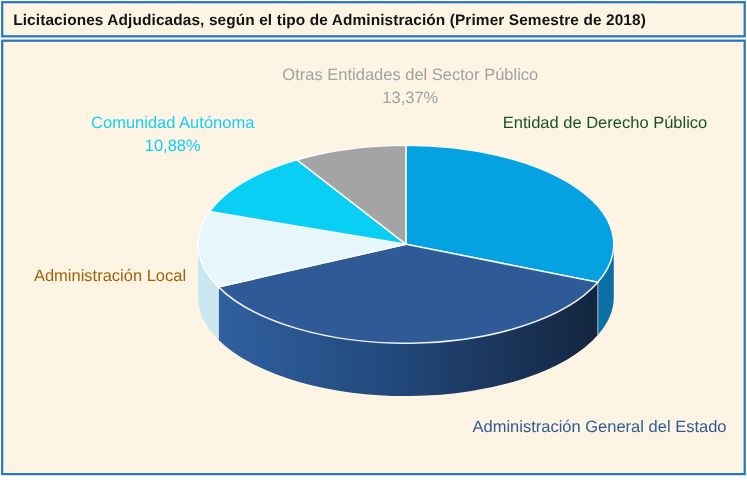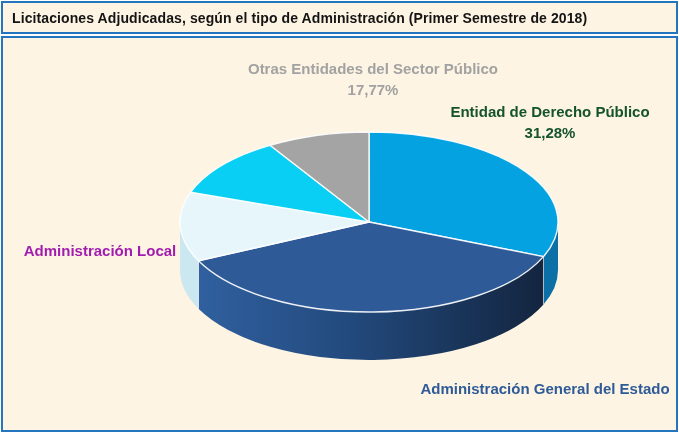--- a/index.html
+++ b/index.html
@@ -27,21 +27,21 @@
     background:#FDF4E3;
     border:2px solid #2376BD;
   }
   .pie-svg {
     position:absolute; left:0; top:0; width:679px; height:442px;
   }
   .slice-label {
     position:absolute;
     transform:translateX(-50%);
     text-align:center;
-    font-size:15px; font-weight:bold;
+    font-size:15px; font-weight:normal;
     line-height:21px;
     white-space:nowrap;
   }
   .lbl-otras     { left:373px; top:58px;  }
   .lbl-entidad   { left:550px; top:101px; }
   .lbl-comunidad { left:157px; top:101px; }
   .lbl-local     { left:100px; top:240px; }
   .lbl-general   { left:545px; top:378px; }
 </style>
 </head>
@@ -70,30 +70,33 @@
       <line x1="198.49668167940968" y1="260.8310441112863" x2="198.49668167940968" y2="308.8310441112863" stroke="rgba(255,255,255,0.55)" stroke-width="1"></line>
       <path d="M369 222 L369 132 A189 90 0 0 1 543.4765880188872 256.5981801039463 Z" fill="#05A2E2" stroke="rgba(255,255,255,0.9)" stroke-width="1.4" stroke-linejoin="round"></path>
       <path d="M369 222 L543.4765880188872 256.5981801039463 A189 90 0 0 1 198.49668167940968 260.8310441112863 Z" fill="#2E5B98" stroke="rgba(255,255,255,0.9)" stroke-width="1.4" stroke-linejoin="round"></path>
       <path d="M369 222 L198.49668167940968 260.8310441112863 A189 90 0 0 1 190.5780532773416 192.31301266270322 Z" fill="#E7F6FA" stroke="rgba(255,255,255,0.9)" stroke-width="1.4" stroke-linejoin="round"></path>
       <path d="M369 222 L190.5780532773416 192.31301266270322 A189 90 0 0 1 270.0453434990246 145.3215389776503 Z" fill="#08CFF3" stroke="rgba(255,255,255,0.9)" stroke-width="1.4" stroke-linejoin="round"></path>
       <path d="M369 222 L270.0453434990246 145.3215389776503 A189 90 0 0 1 368.99999999999994 132 Z" fill="#A4A4A4" stroke="rgba(255,255,255,0.9)" stroke-width="1.4" stroke-linejoin="round"></path>
     </svg>
 
   <div class="slice-label lbl-otras" style="color: rgb(162, 162, 162);">
     <div>Otras Entidades del Sector Público</div>
-    <div>17,77%</div>
+    <div>13,37%</div>
   </div>
 
   <div class="slice-label lbl-entidad" style="color: #14532d;">
     <div>Entidad de Derecho Público</div>
-    <div>31,28%</div>
   </div>
 
+  <div class="slice-label lbl-comunidad" style="color: rgb(18, 209, 248);">
+    <div>Comunidad Autónoma</div>
+    <div>10,88%</div>
+  </div>
 
-  <div class="slice-label lbl-local" style="color: #a21caf;">
+  <div class="slice-label lbl-local" style="color: #a16207;">
     <div>Administración Local</div>
   </div>
 
   <div class="slice-label lbl-general" style="color: rgb(46, 91, 152);">
     <div>Administración General del Estado</div>
   </div>
 
 </div>
 
 </body></html>

